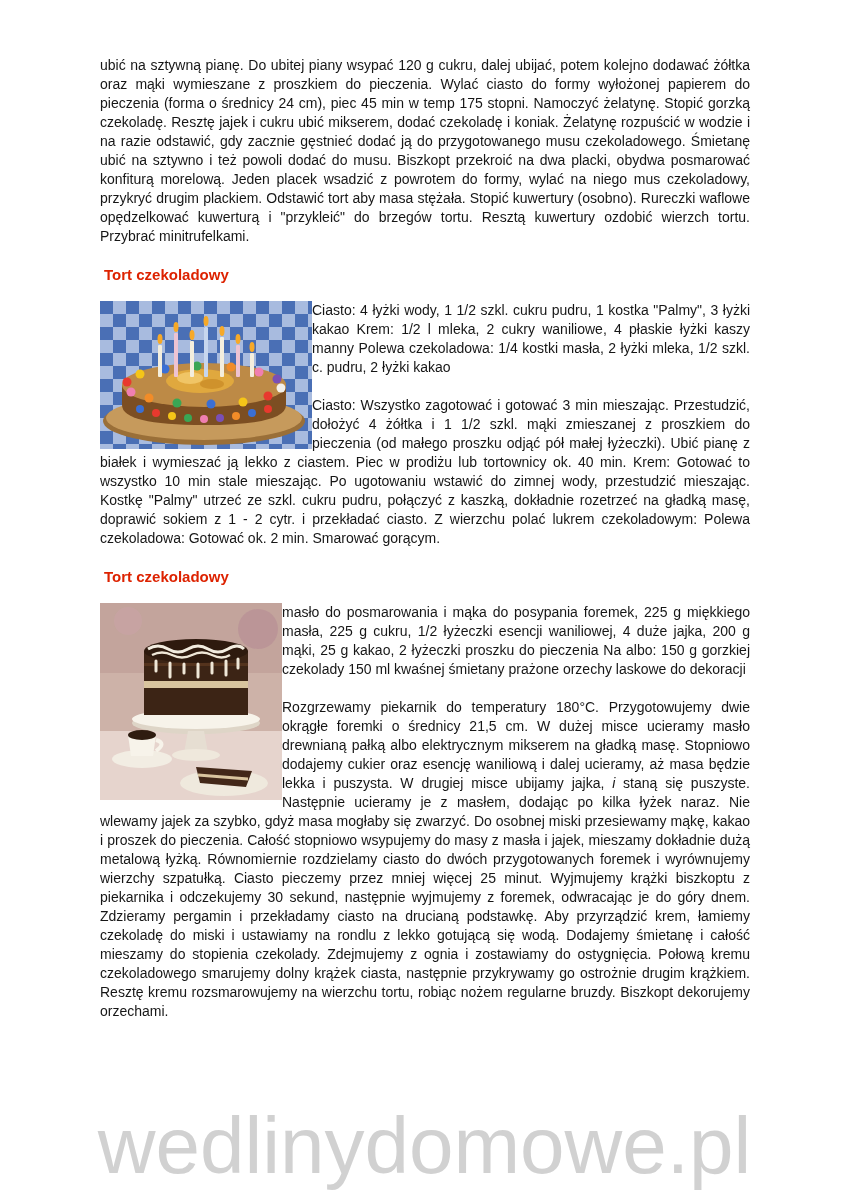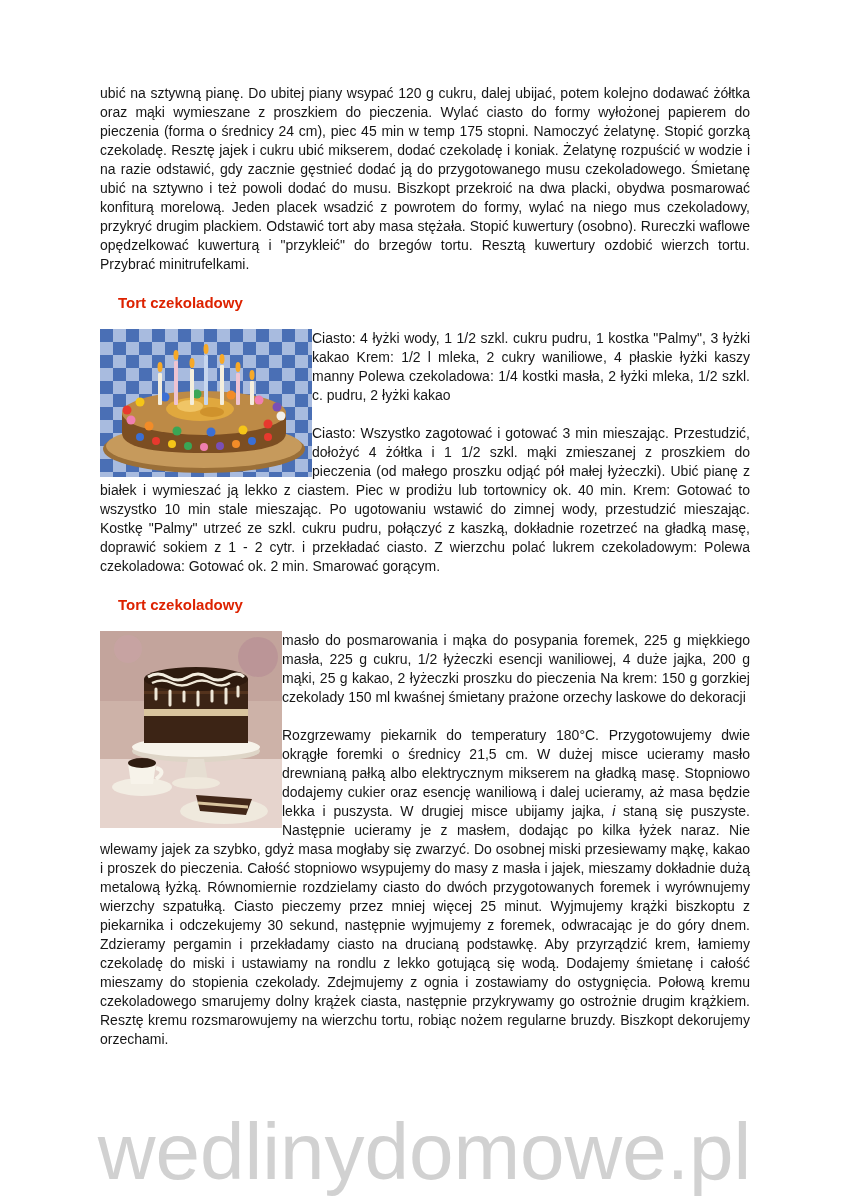--- a/index.html
+++ b/index.html
@@ -10,46 +10,46 @@
     background: #ffffff;
     overflow: hidden;
     font-family: "Liberation Sans", "DejaVu Sans", sans-serif;
     font-size: 14px;
     line-height: 19px;
     color: #161616;
   }
   .content {
     position: relative;
     z-index: 1;
-    padding: 84px 99px 0 100px;
+    padding: 56px 99px 0 100px;
   }
   .para {
     text-align: justify;
     margin: 0 0 19px 0;
   }
   .lbl { font-weight: normal; }
   .ital { font-style: italic; }
   .recipe-heading {
     clear: both;
     font-size: 15px;
     font-weight: bold;
     color: #dd2200;
-    margin: 0 0 16px 18px;
+    margin: 0 0 16px 4px;
     line-height: 20px;
   }
   .recipe { clear: both; }
   figure.photo { margin: 0; float: left; }
   .photo-1 { width: 212px; height: 148px; margin: 2px 8px 24px 0; }
   .photo-2 { width: 182px; height: 197px; margin: 2px 8px 8px 0; }
   .photo svg { display: block; }
   .watermark {
     position: absolute;
     z-index: 0;
     left: 50%;
-    bottom: 8px;
+    bottom: 14px;
     transform: translateX(-50%);
     font-size: 80px;
     line-height: 1;
     white-space: nowrap;
     color: #c6c6c6;
     opacity: 0.8;
     font-weight: 400;
     letter-spacing: 0;
   }
 </style>
@@ -175,19 +175,19 @@
             <path d="M56 137 q11 3 0 11" stroke="#f7f3ea" stroke-width="4" fill="none"></path>
           </g>
           <g>
             <ellipse cx="124" cy="180" rx="44" ry="13" fill="#efe9dd"></ellipse>
             <path d="M96 164 L152 168 L146 184 L100 180 Z" fill="#422718"></path>
             <path d="M98 172 L148 176" stroke="#d9c49e" stroke-width="3" fill="none"></path>
           </g>
         </svg>
       </figure>
 
-      <p class="para"><span>masło do posmarowania i mąka do posypania foremek, 225 g miękkiego masła, 225 g cukru, 1/2 łyżeczki esencji waniliowej, 4 duże jajka, 200 g mąki, 25 g kakao, 2 łyżeczki proszku do pieczenia </span><b class="lbl">Na krem:</b><span> 150 g gorzkiej czekolady 150 ml kwaśnej śmietany prażone orzechy laskowe do dekoracji</span></p>
+      <p class="para"><span>masło do posmarowania i mąka do posypania foremek, 225 g miękkiego masła, 225 g cukru, 1/2 łyżeczki esencji waniliowej, 4 duże jajka, 200 g mąki, 25 g kakao, 2 łyżeczki proszku do pieczenia </span><b class="lbl">Na albo:</b><span> 150 g gorzkiej czekolady 150 ml kwaśnej śmietany prażone orzechy laskowe do dekoracji</span></p>
 
       <p class="para"><span>Rozgrzewamy piekarnik do temperatury 180°C. Przygotowujemy dwie okrągłe foremki o średnicy 21,5 cm. W dużej misce ucieramy masło drewnianą pałką albo elektrycznym mikserem na gładką masę. Stopniowo dodajemy cukier oraz esencję waniliową i dalej ucieramy, aż masa będzie lekka i puszysta. W drugiej misce ubijamy jajka, </span><i class="ital">i</i><span> staną się puszyste. Następnie ucieramy je z masłem, dodając po kilka łyżek naraz. Nie wlewamy jajek za szybko, gdyż masa mogłaby się zwarzyć. Do osobnej miski przesiewamy mąkę, kakao i proszek do pieczenia. Całość stopniowo wsypujemy do masy z masła i jajek, mieszamy dokładnie dużą metalową łyżką. Równomiernie rozdzielamy ciasto do dwóch przygotowanych foremek i wyrównujemy wierzchy szpatułką. Ciasto pieczemy przez mniej więcej 25 minut. Wyjmujemy krążki biszkoptu z piekarnika i odczekujemy 30 sekund, następnie wyjmujemy z foremek, odwracając je do góry dnem. Zdzieramy pergamin i przekładamy ciasto na drucianą podstawkę. Aby przyrządzić krem, łamiemy czekoladę do miski i ustawiamy na rondlu z lekko gotującą się wodą. Dodajemy śmietanę i całość mieszamy do stopienia czekolady. Zdejmujemy z ognia i zostawiamy do ostygnięcia. Połową kremu czekoladowego smarujemy dolny krążek ciasta, następnie przykrywamy go ostrożnie drugim krążkiem. Resztę kremu rozsmarowujemy na wierzchu tortu, robiąc nożem regularne bruzdy. Biszkopt dekorujemy orzechami.</span></p>
     </section>
 
   </main>
 </div>
 
 </body></html>

